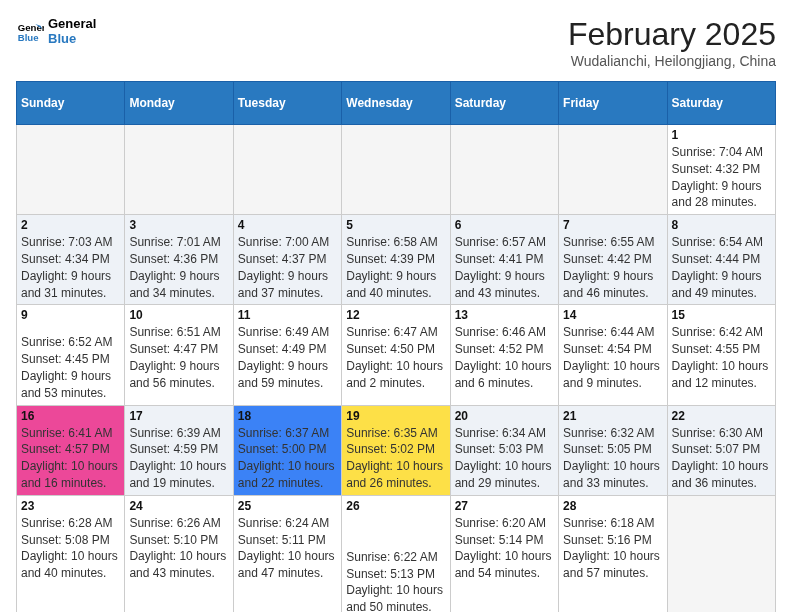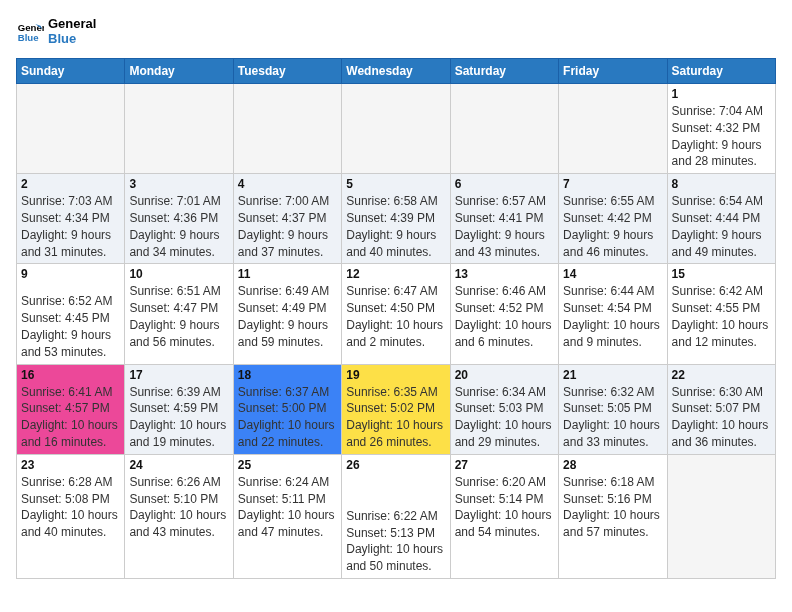--- a/index.html
+++ b/index.html
@@ -40,21 +40,21 @@
     table {
       width: 100%;
       border-collapse: collapse;
       table-layout: fixed;
     }
     th {
       background-color: #2979c0;
       color: #fff;
       font-size: 12px;
       font-weight: bold;
-      padding: 5px 4px;
+      padding: 14px 4px;
       text-align: left;
       border: 1px solid #1a60a8;
     }
     td {
       border: 1px solid #ccc;
       vertical-align: top;
       padding: 3px 4px;
       font-size: 10px;
       color: #333;
       height: 90px;
@@ -90,20 +90,24 @@
     <svg class="logo-icon" viewBox="0 0 32 32" xmlns="http://www.w3.org/2000/svg">
       <text x="2" y="16" font-size="11" font-weight="bold" fill="#000">General</text>
       <text x="2" y="27" font-size="11" font-weight="bold" fill="#2979c0">Blue</text>
       <polygon points="22,8 30,14 28,10" fill="#2979c0"></polygon>
     </svg>
     <div>
       <div style="font-size:13px;font-weight:bold;color:#000;">General</div>
       <div style="font-size:13px;font-weight:bold;color:#2979c0;">Blue</div>
     </div>
   </div>
+  <div class="title-block">
+    <div class="month-title">February 2025</div>
+    <div class="location">Wudalianchi, Heilongjiang, China</div>
+  </div>
 </div>
 
 <table>
   <thead>
     <tr>
     <th>Sunday</th>
         <th>Monday</th>
         <th>Tuesday</th>
         <th>Wednesday</th>
         <th>Saturday</th>

